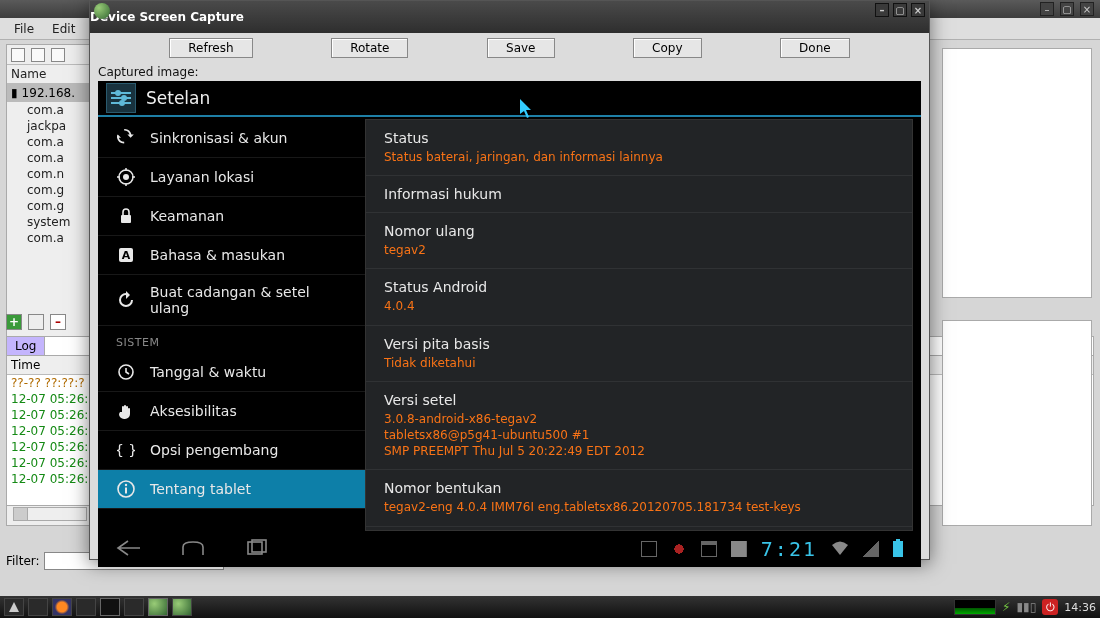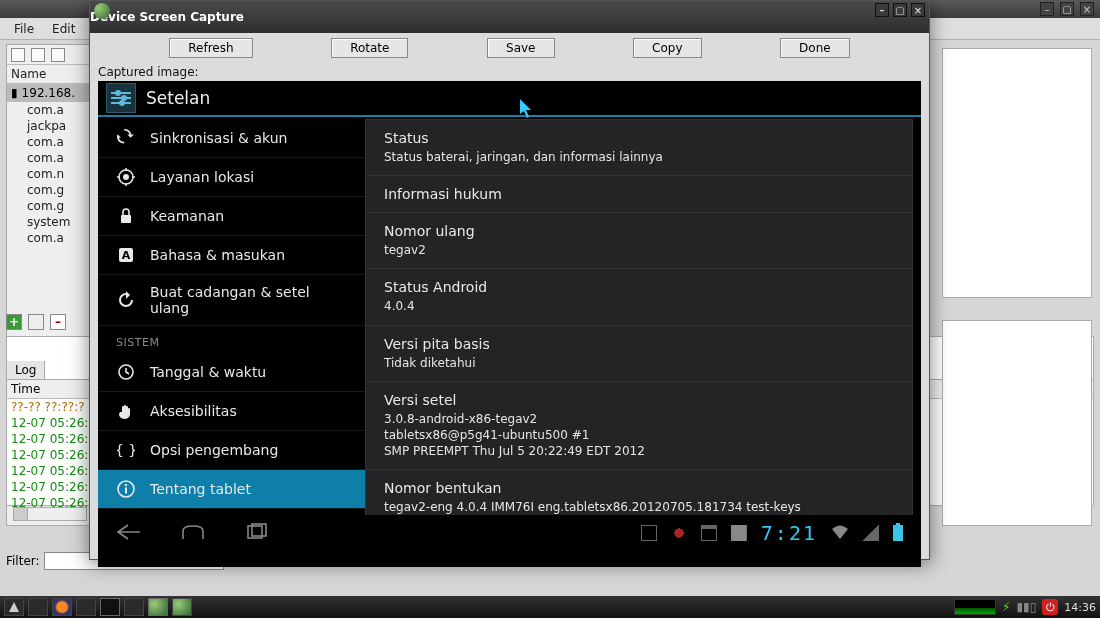--- a/index.html
+++ b/index.html
@@ -25,21 +25,21 @@
 #ide-left-scroll{position:absolute;left:6px;right:6px;bottom:4px;height:14px;border:1px solid #aaa;background:#eee;display:flex;}
 #ide-left-scroll .tmb{width:14px;background:#ccc;border-right:1px solid #aaa;}
 
 #ide-mid-bot{position:absolute;left:6px;right:6px;top:312px;height:20px;display:flex;gap:6px;align-items:center;}
 #ide-mid-bot .ic{width:16px;height:16px;border:1px solid #888;}
 .icgreen{background:#3a9a3a;color:#fff;display:flex;align-items:center;justify-content:center;font-weight:bold;}
 .icred{background:#fff;color:#a00;display:flex;align-items:center;justify-content:center;font-weight:bold;}
 
 #ide-log{position:absolute;left:6px;right:6px;top:336px;height:170px;border:1px solid #aaa;background:#fff;}
 #ide-log-tab{display:flex;border-bottom:1px solid #aaa;}
-#ide-log-tab span{padding:2px 8px;background:#e5e5e5;border-right:1px solid #aaa;margin-top:24px;}
+#ide-log-tab span{padding:2px 8px;background:#c4b5fd;border-right:1px solid #aaa;}
 #ide-log-hdr{padding:2px 4px;border-bottom:1px solid #bbb;background:#eee;}
 .logrow{padding:1px 4px;color:#158a15;white-space:nowrap;overflow:hidden;}
 .logrow.warn{color:#b06b00;}
 
 #ide-filter{position:absolute;left:6px;bottom:26px;display:flex;align-items:center;gap:4px;}
 #ide-filter input{border:1px solid #888;height:18px;width:180px;background:#fff;}
 
 #ide-right-blank{position:absolute;right:8px;top:48px;width:150px;height:250px;background:#fff;border:1px solid #aaa;}
 #ide-right-scroll{position:absolute;right:8px;top:320px;width:150px;bottom:70px;background:#fff;border:1px solid #aaa;}
 
@@ -72,23 +72,23 @@
 #and-nav{width:267px;background:#000;overflow:hidden;}
 .navitem{display:flex;align-items:center;gap:14px;padding:9px 12px 9px 18px;color:#e8e8e8;font-size:14px;border-bottom:1px solid #181818;}
 .navitem.sel{background:#0d7fa8;}
 .navhdr{color:#888;font-size:11px;padding:10px 12px 4px 18px;letter-spacing:.5px;}
 .nicon{width:20px;height:20px;flex:none;display:flex;align-items:center;justify-content:center;}
 .nicon svg{width:18px;height:18px;fill:#e8e8e8;}
 
 #and-det{flex:1;background:#222426;margin:0 8px 0 0;border:1px solid #333; overflow:hidden;}
 .detitem{padding:10px 18px;border-bottom:1px solid #303234;}
 .dett{color:#e8e8e8;font-size:14px;}
-.dets{color:#e5e5e5;font-size:12px;margin-top:3px;line-height:1.35;}
-
-#and-bar{position:absolute;bottom:16px;left:0;right:0;height:36px;background:#000;display:flex;align-items:center;
+.dets{color:#f97316;font-size:12px;margin-top:3px;line-height:1.35;}
+
+#and-bar{position:absolute;bottom:0;left:0;right:0;height:36px;background:#000;display:flex;align-items:center;
   justify-content:space-between;padding:0 18px;}
 #and-bar .navbtns{display:flex;gap:38px;}
 #and-bar .nb svg{width:26px;height:18px;fill:none;stroke:#888;stroke-width:1.6;}
 #and-bar .tray{display:flex;align-items:center;gap:14px;}
 #and-bar .tray .ti{width:16px;height:16px;}
 #and-bar .clock{color:#39c4e8;font-size:20px;letter-spacing:2px;font-family:monospace,sans-serif;}
 #and-bar .wifi svg{width:18px;height:18px;fill:#888;}
 #and-bar .batt{width:10px;height:16px;background:#39c4e8;position:relative;}
 #and-bar .batt::before{content:"";position:absolute;top:-2px;left:3px;width:4px;height:2px;background:#39c4e8;}
 

